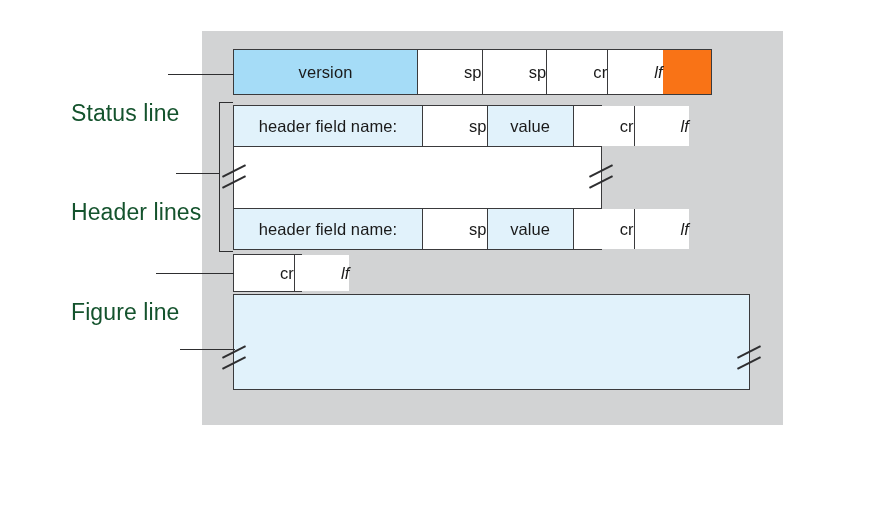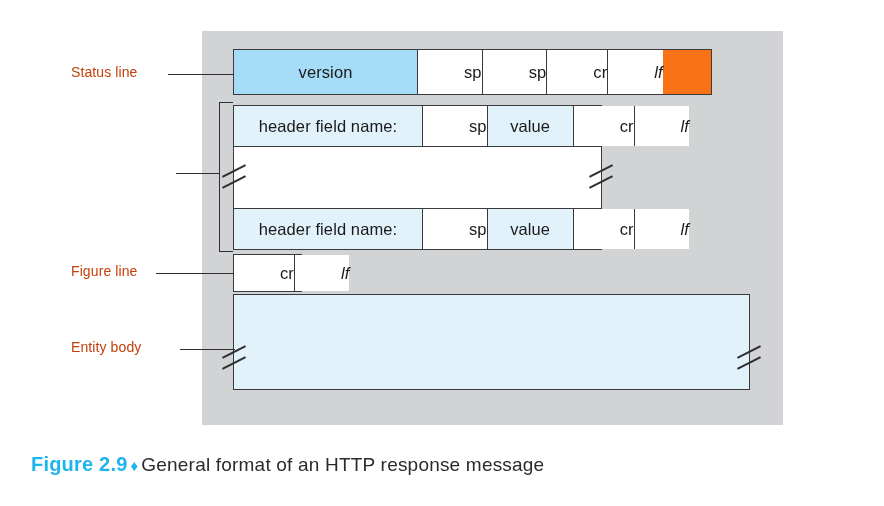--- a/index.html
+++ b/index.html
@@ -126,24 +126,25 @@
     background: #2e2e30;
     transform-origin: center;
     transform: rotate(-27deg);
   }
   .break-mark .slash.s1 { top: 8px;  left: 0; }
   .break-mark .slash.s2 { top: 19px; left: 0; }
 
   
   .label {
     position: absolute;
-    font-size: 14px;
-    color: #c2410c;
+    font-size: 23px;
+    color: #14532d;
     white-space: nowrap;
     letter-spacing: 0.1px;
+    margin-top: 36px;
   }
   #label-status-line { left: 71px;  top: 64px; }
   #label-header-lines{ left: 71px;  top: 163px; }
   #label-blank-line  { left: 71px;  top: 263px; }
   #label-entity-body { left: 71px;  top: 339px; }
 
   
   .leader {
     position: absolute;
     height: 0;
@@ -247,23 +248,22 @@
     </div>
     <div class="break-mark" style="right:-13px; top:48px;">
       <div class="slash s1"></div>
         <div class="slash s2"></div>
     </div>
   </div>
 
   <div class="label" id="label-status-line">Status line</div>
   <div class="leader" id="leader-status-line"></div>
 
+  <div class="label" id="label-header-lines">Header lines</div>
   <div class="leader" id="leader-header-lines"></div>
 
   <div class="label" id="label-blank-line">Figure line</div>
   <div class="leader" id="leader-blank-line"></div>
 
-  <div class="label" id="label-entity-body">Entity body</div>
   <div class="leader" id="leader-entity-body"></div>
 
-  <div id="caption"><span class="fig-label">Figure 2.9</span><span class="diamond">♦</span><span class="cap-text">General format of an HTTP response message</span></div>
 
 </div>
 
 </body></html>

